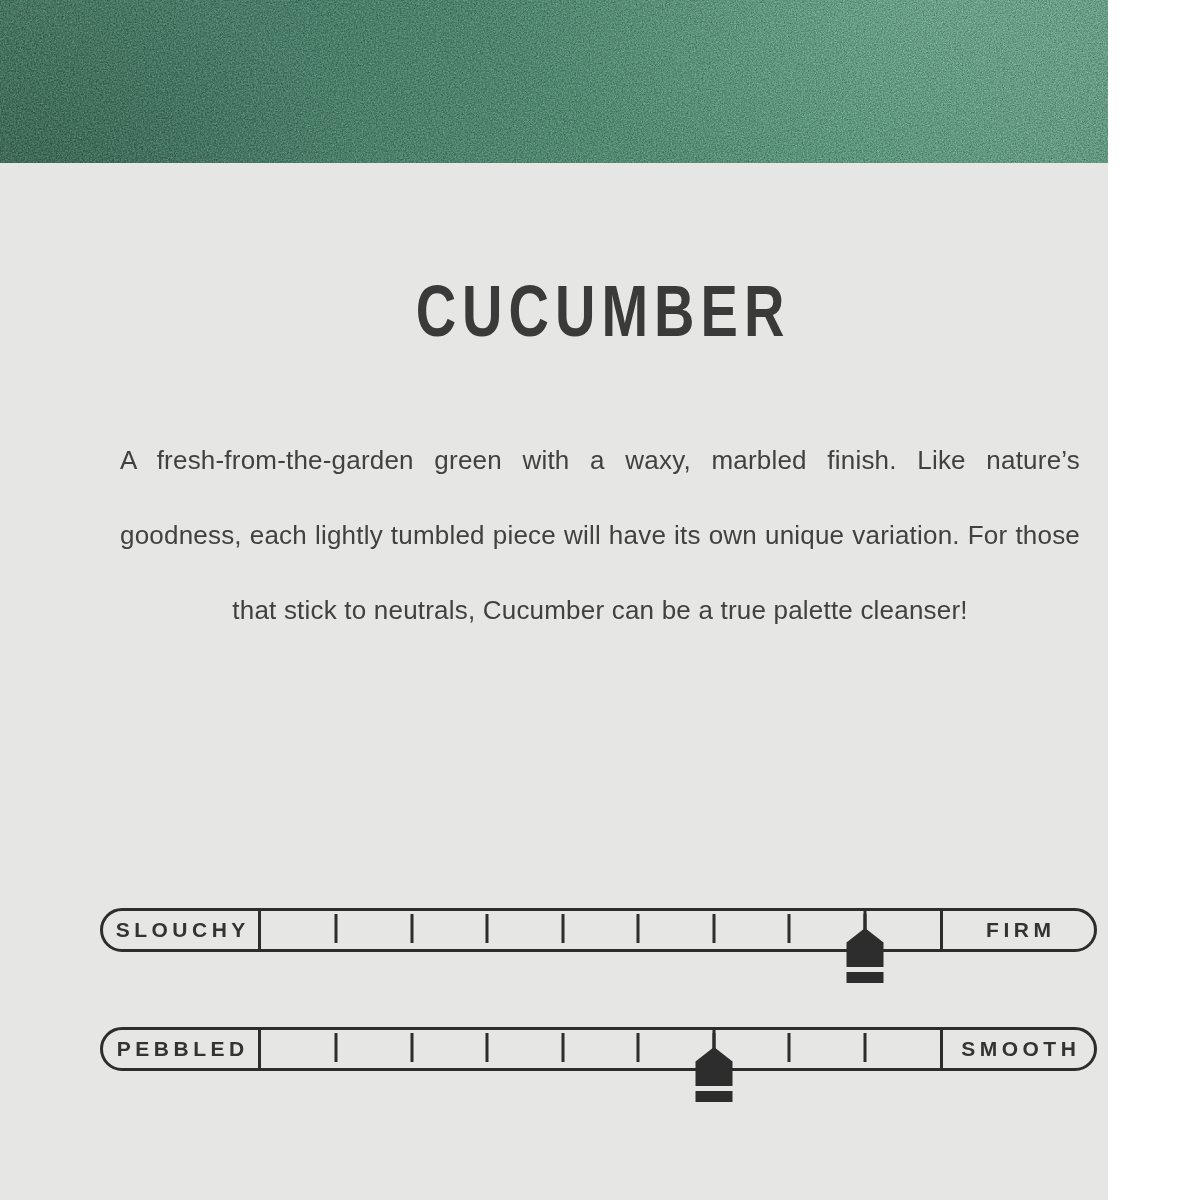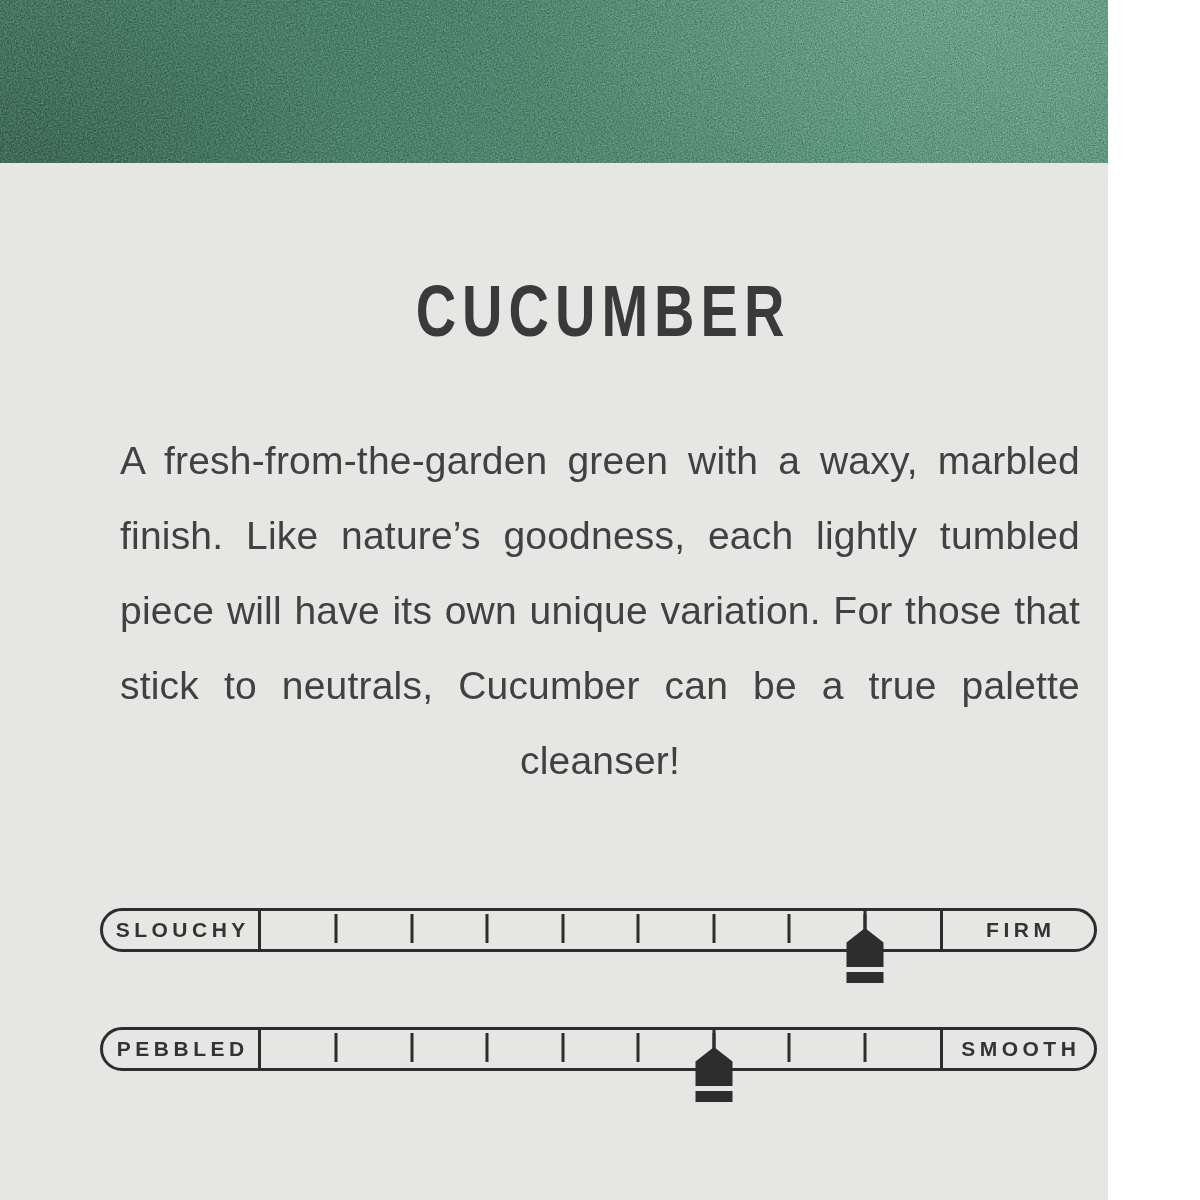--- a/index.html
+++ b/index.html
@@ -30,21 +30,21 @@
     color:#3a3a3a;
     transform:scaleY(1.30);
     transform-origin:50% 50%;
     text-indent:6px; 
     white-space:nowrap;
   }
 
   
   .desc{
     position:absolute;left:120px;top:423px;width:960px;
-    font-size:39px;line-height:75px;
+    font-size:26px;line-height:75px;
     color:#414141;
     text-align:justify;
     text-align-last:center;
     letter-spacing:0.2px;
   }
 
   
   .slider{
     position:absolute;left:100px;width:997px;height:44px;
     border:3px solid #2d2d2d;border-radius:24px;

